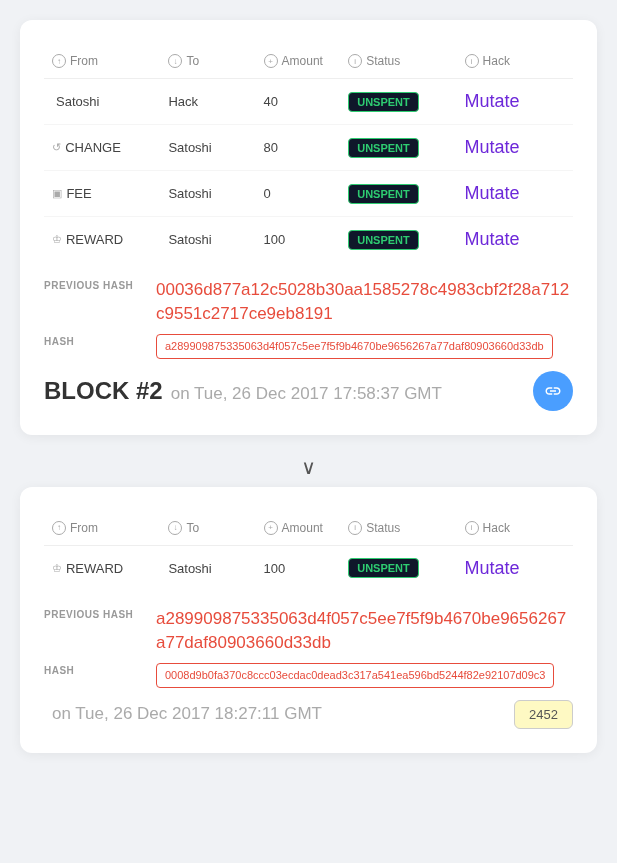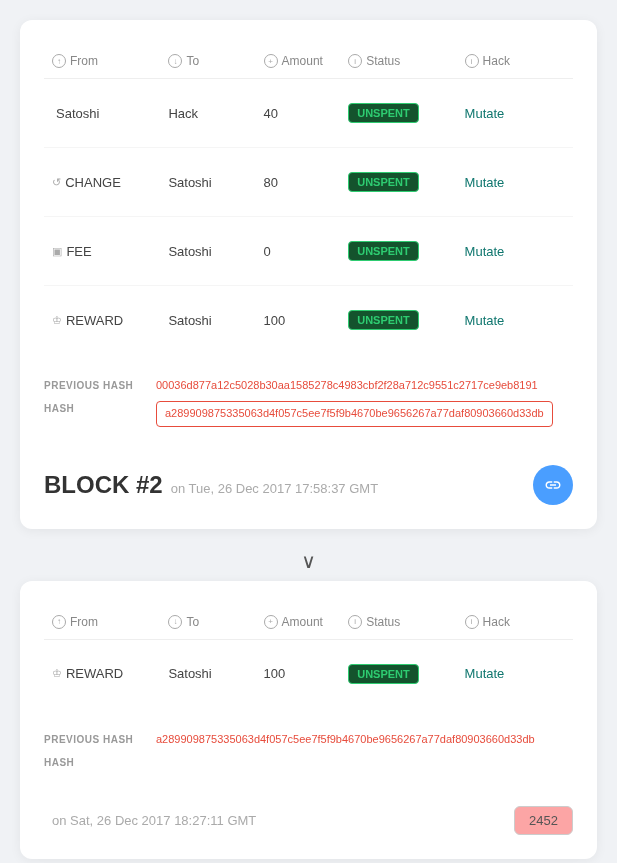--- a/index.html
+++ b/index.html
@@ -27,21 +27,21 @@
     }
     thead tr th {
       padding: 10px 8px;
       text-align: left;
       font-size: 12px;
       color: #888;
       font-weight: 500;
       border-bottom: 1px solid #eee;
     }
     tbody tr td {
-      padding: 24px 8px;
+      padding: 12px 8px;
       font-size: 13px;
       color: #444;
       border-bottom: 1px solid #f5f5f5;
     }
     tbody tr:last-child td {
       border-bottom: none;
     }
     .col-from { width: 22%; }
     .col-to { width: 18%; }
     .col-amount { width: 16%; }
@@ -57,93 +57,93 @@
       align-items: center;
       justify-content: center;
       width: 14px;
       height: 14px;
       border-radius: 50%;
       border: 1.5px solid #aaa;
       font-size: 8px;
       color: #aaa;
     }
     .badge-unspent {
-      background: #14532d;
+      background: #0f172a;
       color: #2ecc71;
       border: 1px solid #2ecc71;
       border-radius: 4px;
       padding: 3px 8px;
       font-size: 11px;
       font-weight: 600;
       display: inline-block;
     }
     .mutate-btn {
-      color: #0f766e;
-      font-size: 13px;
+      color: #6d28d9;
+      font-size: 18px;
       cursor: pointer;
       background: none;
       border: none;
       text-align: center;
     }
     .row-icon {
       font-size: 11px;
       color: #aaa;
       margin-right: 4px;
     }
     .from-cell {
       display: flex;
       align-items: center;
       font-size: 13px;
     }
     .hash-section {
-      margin-top: 24px;
+      margin-top: 16px;
     }
     .hash-row {
       display: flex;
       align-items: flex-start;
       margin-top: 8px;
       gap: 12px;
     }
     .hash-label {
       font-size: 10px;
       color: #999;
       font-weight: 600;
       letter-spacing: 0.5px;
       white-space: nowrap;
       padding-top: 2px;
       min-width: 100px;
     }
     .hash-value {
-      font-size: 11px;
+      font-size: 17px;
       color: #e74c3c;
       word-break: break-all;
       line-height: 1.4;
     }
     .hash-value-box {
       font-size: 11px;
       color: #e74c3c;
       word-break: break-all;
       line-height: 1.4;
       border: 1px solid #e74c3c;
       border-radius: 4px;
       padding: 4px 8px;
     }
     .block-footer {
       display: flex;
       align-items: center;
       justify-content: space-between;
-      margin-top: 38px;
+      margin-top: 12px;
     }
     .block-title {
       font-size: 24px;
       font-weight: 700;
       color: #333;
     }
     .block-date {
-      font-size: 13px;
+      font-size: 17px;
       color: #aaa;
       margin-left: 8px;
       font-weight: 400;
     }
     .block-btn-blue {
       width: 40px;
       height: 40px;
       border-radius: 50%;
       background: #4a9eff;
       border: none;
@@ -153,21 +153,21 @@
       justify-content: center;
     }
     .block-btn-blue svg {
       width: 18px;
       height: 18px;
       fill: white;
     }
     .block-btn-outline {
       border: 1px solid #ccc;
       border-radius: 6px;
-      background: #fca5a5;
+      background: #fef9c3;
       padding: 6px 14px;
       font-size: 13px;
       color: #555;
       cursor: pointer;
     }
     .chevron-down {
       text-align: center;
       padding: 8px 0;
       font-size: 20px;
       color: #555;
@@ -352,24 +352,25 @@
     </table>
   </div>
 
   <div class="hash-section">
     <div class="hash-row">
       <span class="hash-label">PREVIOUS HASH</span>
       <span class="hash-value">a289909875335063d4f057c5ee7f5f9b4670be9656267a77daf80903660d33db</span>
     </div>
     <div class="hash-row">
       <span class="hash-label">HASH</span>
+      <span class="hash-value-box">0008d9b0fa370c8ccc03ecdac0dead3c317a541ea596bd5244f82e92107d09c3</span>
     </div>
   </div>
 
   <div class="block-footer">
     <div class="block-title-row">
-      <span class="block-date">on Sat, 26 Dec 2017 18:27:11 GMT</span>
+      <span class="block-date">on Tue, 26 Dec 2017 18:27:11 GMT</span>
     </div>
     <button class="block-btn-outline">
       <span>2452</span>
     </button>
   </div>
 </div>
 
 </body></html>

